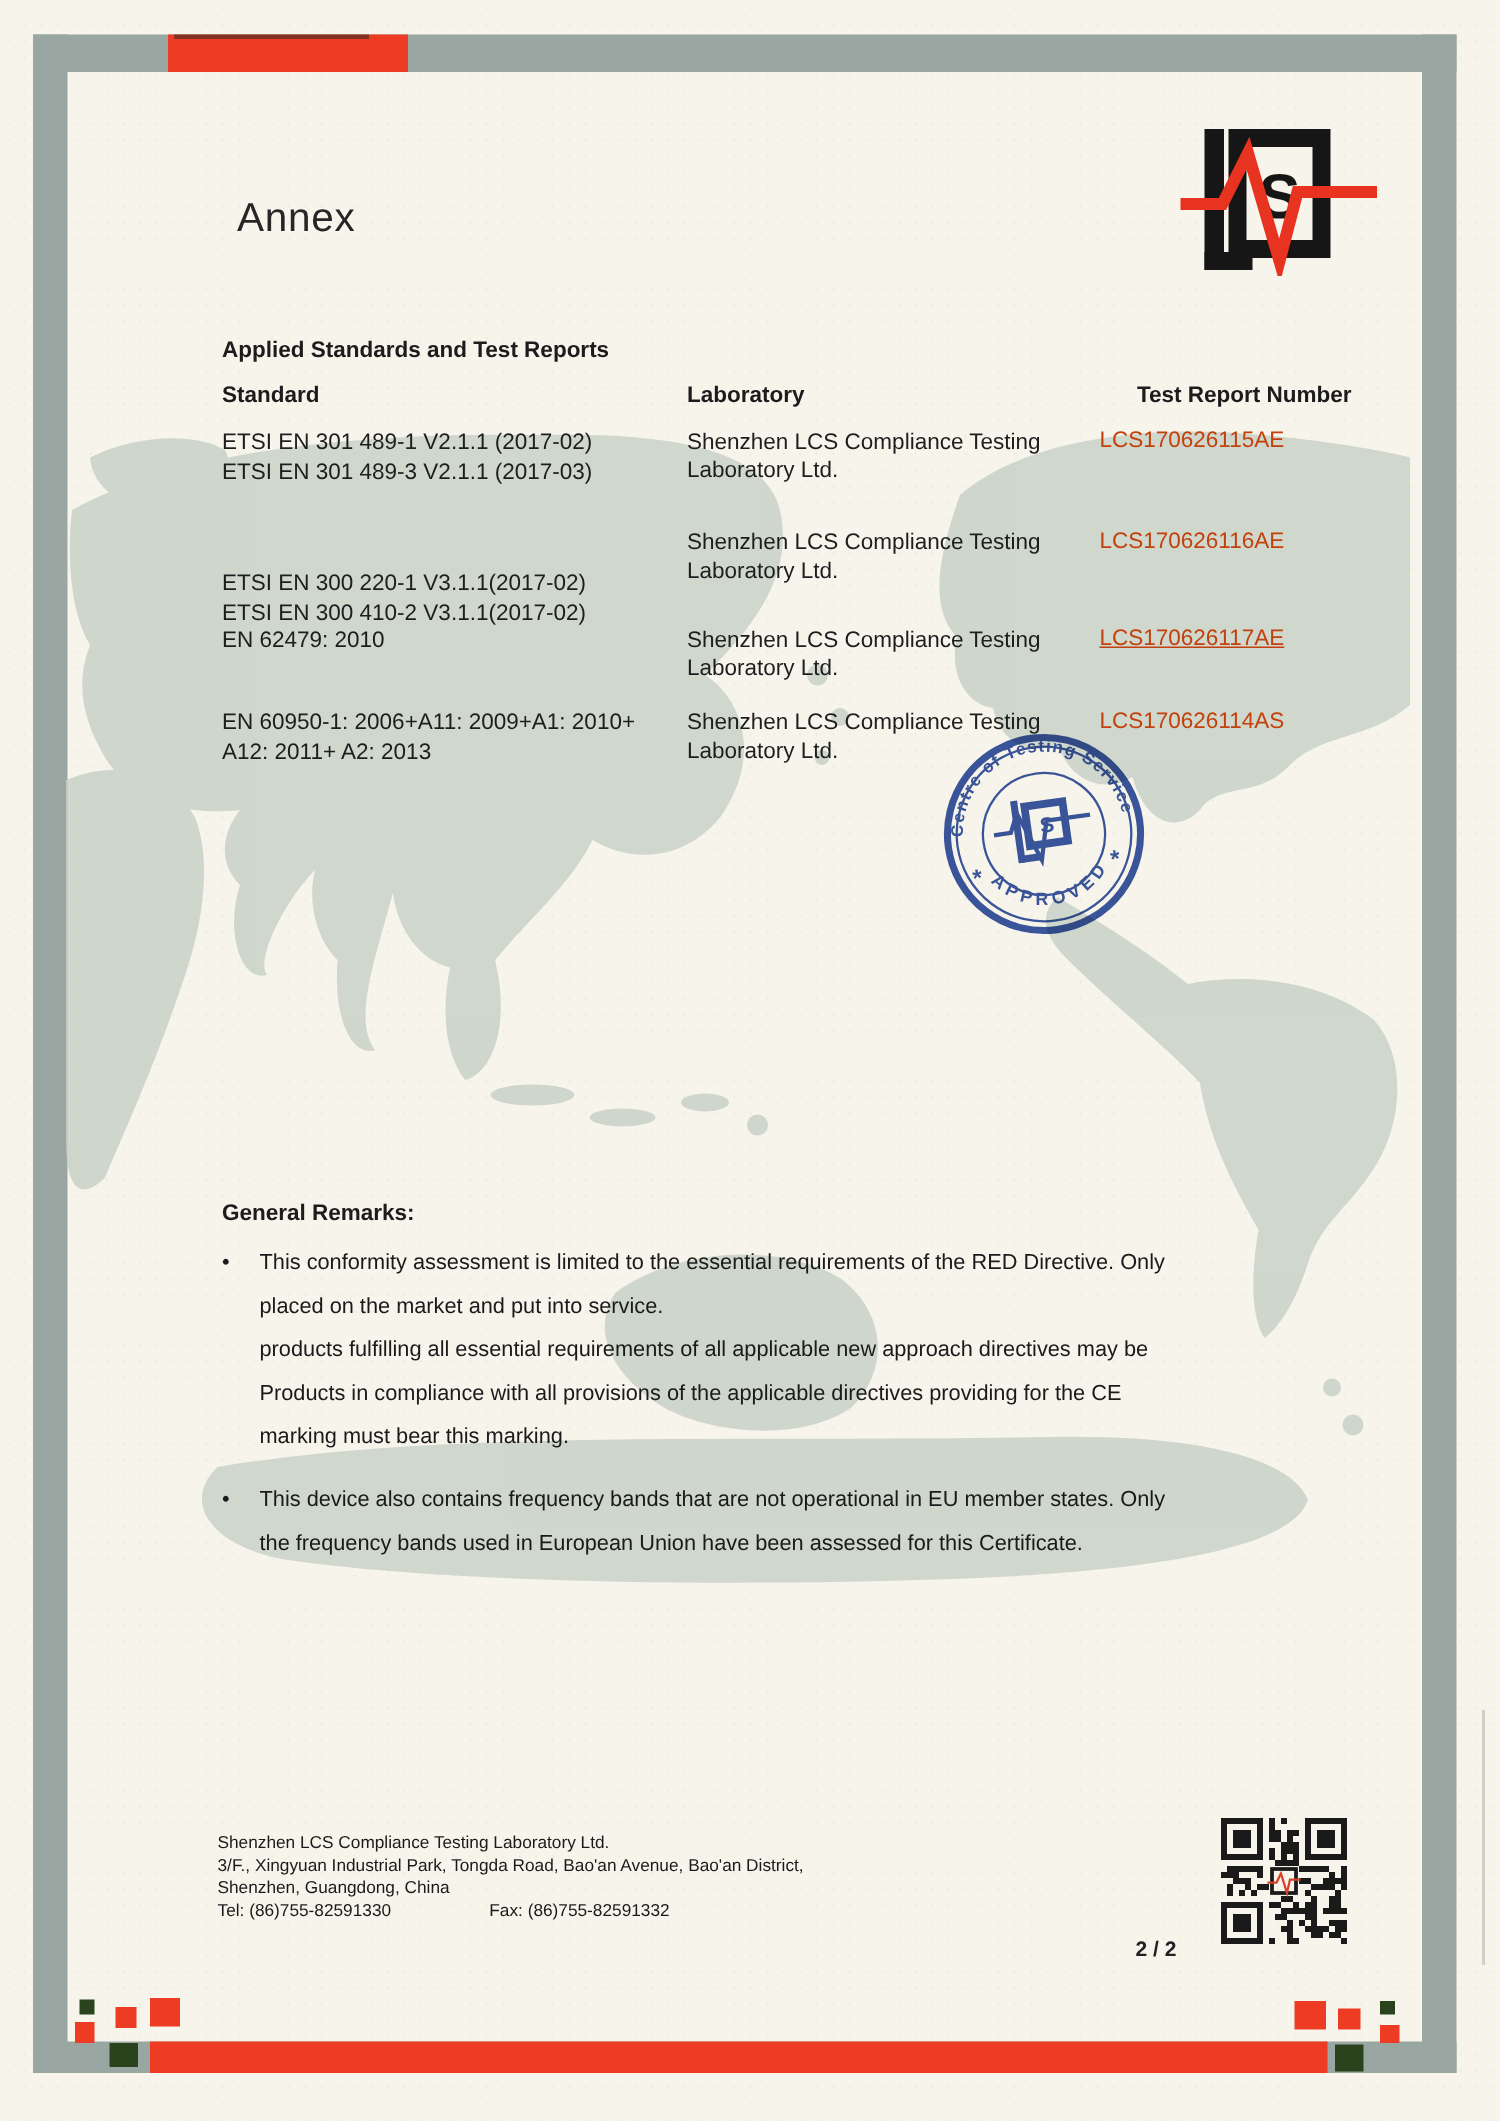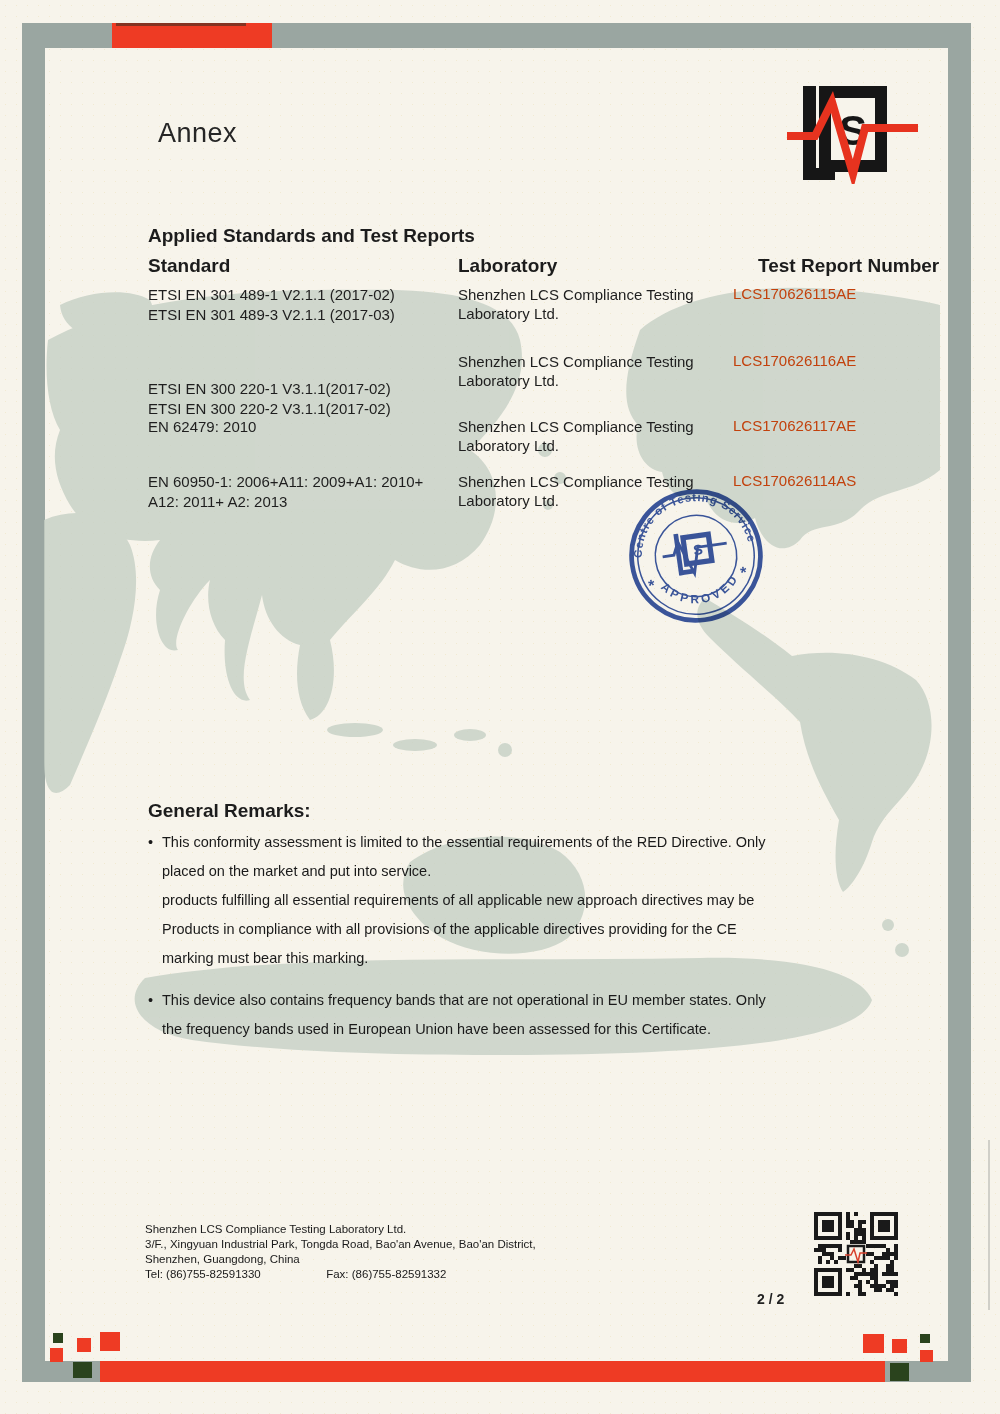--- a/index.html
+++ b/index.html
@@ -9,27 +9,27 @@
     background-image:radial-gradient(#f1ead2 8%, transparent 9%);
     background-size:11px 11px;
     font-family:"Liberation Sans", sans-serif;
     color:#222;
   }
   .abs{position:absolute;}
   .frame{background:#9aa6a1;}
   .red{background:#ee3b24;}
   .green{background:#2a431d;}
   .content{z-index:2;}
-  .heading{font-weight:bold;font-size:19px;color:#1c1c1c;}
+  .heading{font-weight:bold;font-size:15px;color:#1c1c1c;}
   .cell{font-size:15px;line-height:20px;color:#1e1e1e;}
   .lab{font-size:15px;line-height:19px;color:#1e1e1e;width:252px;}
   .report{font-size:15px;color:#c2410c;}
   .remark-item{position:absolute;left:148px;width:712px;font-size:14.5px;line-height:29px;color:#1a1a1a;}
   .remark-item .b{position:absolute;left:0;top:0;}
-  .remark-item .lines{margin-left:14px;}
+  .remark-item .lines{margin-left:25px;}
   .footer-line{font-size:11.5px;line-height:15px;color:#1a1a1a;}
   .fcol{display:inline-block;width:178px;}
   svg text{font-family:"Liberation Sans", sans-serif;}
 </style>
 </head>
 <body>
 
 <svg class="abs" style="left:0;top:0;z-index:1;" width="1000" height="1414" viewBox="0 0 1000 1414">
   <g fill="#c6d0c5" opacity="0.8">
 
@@ -97,52 +97,52 @@
 <div class="abs" style="left:988px;top:1140px;width:2px;height:170px;background:#a9a9a5;opacity:.5;"></div>
 
 <svg class="abs content" style="left:785px;top:84px;" width="135" height="100" viewBox="0 0 135 100">
   <rect x="18" y="2" width="13" height="94" fill="#161616"></rect>
   <rect x="18" y="84" width="32" height="12" fill="#161616"></rect>
   <rect x="40" y="8" width="56" height="74" fill="#f7f4eb" stroke="#161616" stroke-width="12"></rect>
   <text x="68" y="61" font-size="42" font-weight="bold" fill="#161616" text-anchor="middle">S</text>
   <polyline points="2,52 30,52 47,18 68,90 80,44 100,44 133,44" fill="none" stroke="#e7331f" stroke-width="8"></polyline>
 </svg>
 
-<div class="abs content" style="left:158px;top:118px;font-size:27px;color:#262626;letter-spacing:.5px;">Annex</div>
+<div class="abs content" style="left:158px;top:130px;font-size:27px;color:#262626;letter-spacing:.5px;">Annex</div>
 
 <div class="abs content heading" style="left:148px;top:225px;">Applied Standards and Test Reports</div>
 
 <div class="abs content heading" style="left:148px;top:255px;">Standard</div>
 <div class="abs content heading" style="left:458px;top:255px;">Laboratory</div>
 <div class="abs content heading" style="left:758px;top:255px;">Test Report Number</div>
 
 <div class="abs content" style="left:0;top:285px;width:1000px;">
   <div class="abs cell" style="left:148px;top:0;width:305px;">
     <div>ETSI EN 301 489-1 V2.1.1 (2017-02)</div>
     <div>ETSI EN 301 489-3 V2.1.1 (2017-03)</div>
   </div>
   <div class="abs lab" style="left:458px;top:0;">Shenzhen LCS Compliance Testing Laboratory Ltd.</div>
   <div class="abs report" style="left:733px;top:0;">LCS170626115AE</div>
 </div>
 
 <div class="abs content" style="left:0;top:352px;width:1000px;">
   <div class="abs cell" style="left:148px;top:0;width:305px;margin-top:27px;">
     <div>ETSI EN 300 220-1 V3.1.1(2017-02)</div>
-    <div>ETSI EN 300 220-2 V3.1.1(2017-02)</div>
+    <div>ETSI EN 300 410-2 V3.1.1(2017-02)</div>
   </div>
   <div class="abs lab" style="left:458px;top:0;">Shenzhen LCS Compliance Testing Laboratory Ltd.</div>
   <div class="abs report" style="left:733px;top:0;">LCS170626116AE</div>
 </div>
 
 <div class="abs content" style="left:0;top:417px;width:1000px;">
   <div class="abs cell" style="left:148px;top:0;width:305px;">
     <div>EN 62479: 2010</div>
   </div>
   <div class="abs lab" style="left:458px;top:0;">Shenzhen LCS Compliance Testing Laboratory Ltd.</div>
-  <div class="abs report" style="left:733px;top:0;">LCS170626117AE</div>
+  <div class="abs report" style="left:733px;top:0;text-decoration:underline;">LCS170626117AE</div>
 </div>
 
 <div class="abs content" style="left:0;top:472px;width:1000px;">
   <div class="abs cell" style="left:148px;top:0;width:310px;">
     <div>EN 60950-1: 2006+A11: 2009+A1: 2010+</div>
     <div>A12: 2011+ A2: 2013</div>
   </div>
   <div class="abs lab" style="left:458px;top:0;">Shenzhen LCS Compliance Testing Laboratory Ltd.</div>
   <div class="abs report" style="left:733px;top:0;">LCS170626114AS</div>
 </div>

